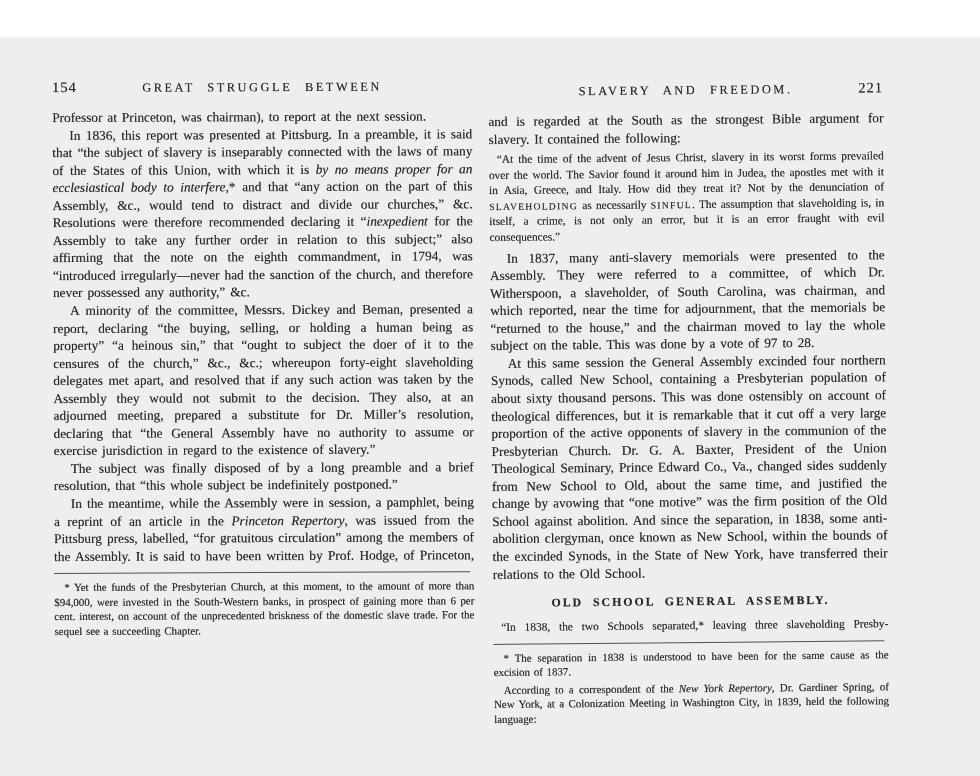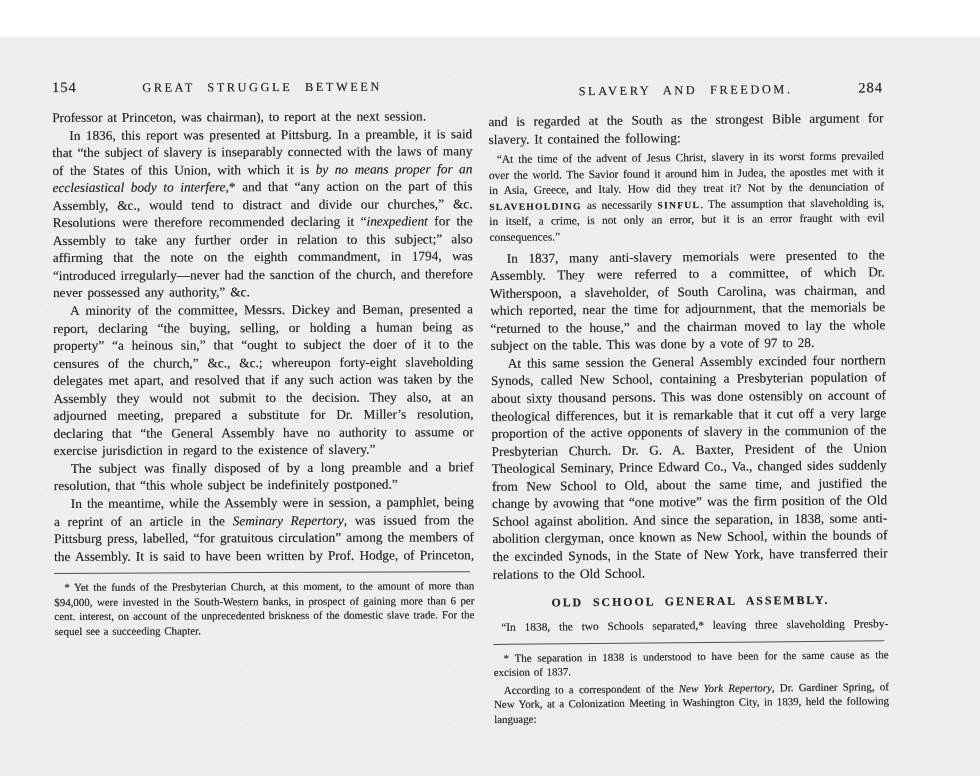--- a/index.html
+++ b/index.html
@@ -28,21 +28,21 @@
   .page.right .pn { text-align: right; }
   .rh-title { flex: 1; text-align: center; font-size: 12.3px; letter-spacing: 2.6px; word-spacing: 7px; }
 
   .body { margin: 0; font-size: 13.3px; line-height: 17.55px; text-align: justify; word-spacing: 1.6px; }
   .ind { text-indent: 17px; }
   .noind { text-indent: 0; }
   .last-fill { text-align-last: justify; }
 
   .quote { margin: 4px 0 4px; font-size: 11.4px; line-height: 15.6px; text-align: justify; text-indent: 8px; word-spacing: 1.2px; }
   .i  { font-style: italic; }
-  .sc { font-size: 0.84em; letter-spacing: 1.3px; font-weight: bold; }
+  .sc { font-size: 0.84em; letter-spacing: 1.3px; }
 
   .section-heading { margin: 13px 0 9px; text-align: center; font-size: 11.8px; letter-spacing: 2px; word-spacing: 5px; }
 
   .fn-rule { border-top: 1px solid #515151; margin: 8px 0 6px; width: 99%; }
   .fn { margin: 0 0 3px; font-size: 10.9px; line-height: 14.5px; text-align: justify; text-indent: 10px; word-spacing: 1px; }
 </style>
 </head>
 <body>
 
 <div class="scan">
@@ -50,30 +50,30 @@
   <div class="page left">
     <div class="running-head">
       <span class="pn">154</span>
       <span class="rh-title">GREAT STRUGGLE BETWEEN</span>
       <span class="pn"></span>
     </div>
     <p class="body noind"><span>Professor at Princeton, was chairman), to report at the next session.</span></p>
     <p class="body ind"><span>In 1836, this report was presented at Pittsburg.  In a preamble, it is said that “the subject of slavery is inseparably connected with the laws of many of the States of this Union, with which it is </span><span class="i">by no means proper for an ecclesiastical body to interfere</span><span>,* and that “any action on the part of this Assembly, &amp;c., would tend to distract and divide our churches,” &amp;c.  Resolutions were therefore recommended declaring it “</span><span class="i">inexpedient</span><span> for the Assembly to take any further order in relation to this subject;” also affirming that the note on the eighth commandment, in 1794, was “introduced irregularly—never had the sanction of the church, and therefore never possessed any authority,” &amp;c.</span></p>
     <p class="body ind"><span>A minority of the committee, Messrs. Dickey and Beman, presented a report, declaring “the buying, selling, or holding a human being as property” “a heinous sin,” that “ought to subject the doer of it to the censures of the church,” &amp;c., &amp;c.; whereupon forty-eight slaveholding delegates met apart, and resolved that if any such action was taken by the Assembly they would not submit to the decision.  They also, at an adjourned meeting, prepared a substitute for Dr. Miller’s resolution, declaring that “the General Assembly have no authority to assume or exercise jurisdiction in regard to the existence of slavery.”</span></p>
     <p class="body ind"><span>The subject was finally disposed of by a long preamble and a brief resolution, that “this whole subject be indefinitely postponed.”</span></p>
-    <p class="body ind last-fill"><span>In the meantime, while the Assembly were in session, a pamphlet, being a reprint of an article in the </span><span class="i">Seminary Repertory</span><span>, was issued from the Pittsburg press, labelled, “for gratuitous circulation” among the members of the Assembly.  It is said to have been written by Prof. Hodge, of Princeton,</span></p>
+    <p class="body ind last-fill"><span>In the meantime, while the Assembly were in session, a pamphlet, being a reprint of an article in the </span><span class="i">Princeton Repertory</span><span>, was issued from the Pittsburg press, labelled, “for gratuitous circulation” among the members of the Assembly.  It is said to have been written by Prof. Hodge, of Princeton,</span></p>
     <div class="fn-rule"></div>
     <p class="fn"><span>* Yet the funds of the Presbyterian Church, at this moment, to the amount of more than $94,000, were invested in the South-Western banks, in prospect of gaining more than 6 per cent. interest, on account of the unprecedented briskness of the domestic slave trade.  For the sequel see a succeeding Chapter.</span></p>
   </div>
 
   <div class="page right">
     <div class="running-head">
       <span class="pn"></span>
       <span class="rh-title">SLAVERY AND FREEDOM.</span>
-      <span class="pn">284</span>
+      <span class="pn">221</span>
     </div>
     <p class="body noind"><span>and is regarded at the South as the strongest Bible argument for slavery.  It contained the following:</span></p>
     <p class="quote"><span>“At the time of the advent of Jesus Christ, slavery in its worst forms prevailed over the world.  The Savior found it around him in Judea, the apostles met with it in Asia, Greece, and Italy.  How did they treat it?  Not by the denunciation of </span><span class="sc">SLAVEHOLDING</span><span> as necessarily </span><span class="sc">SINFUL</span><span>.  The assumption that slaveholding is, in itself, a crime, is not only an error, but it is an error fraught with evil consequences.”</span></p>
     <p class="body ind"><span>In 1837, many anti-slavery memorials were presented to the Assembly.  They were referred to a committee, of which Dr. Witherspoon, a slaveholder, of South Carolina, was chairman, and which reported, near the time for adjournment, that the memorials be “returned to the house,” and the chairman moved to lay the whole subject on the table.  This was done by a vote of 97 to 28.</span></p>
     <p class="body ind"><span>At this same session the General Assembly excinded four northern Synods, called New School, containing a Presbyterian population of about sixty thousand persons.  This was done ostensibly on account of theological differences, but it is remarkable that it cut off a very large proportion of the active opponents of slavery in the communion of the Presbyterian Church.  Dr. G. A. Baxter, President of the Union Theological Seminary, Prince Edward Co., Va., changed sides suddenly from New School to Old, about the same time, and justified the change by avowing that “one motive” was the firm position of the Old School against abolition.  And since the separation, in 1838, some anti-abolition clergyman, once known as New School, within the bounds of the excinded Synods, in the State of New York, have transferred their relations to the Old School.</span></p>
     <h2 class="section-heading">OLD SCHOOL GENERAL ASSEMBLY.</h2>
     <p class="quote last-fill"><span>“In 1838, the two Schools separated,* leaving three slaveholding Presby-</span></p>
     <div class="fn-rule"></div>
     <p class="fn"><span>* The separation in 1838 is understood to have been for the same cause as the excision of 1837.</span></p>
     <p class="fn"><span>According to a correspondent of the </span><span class="i">New York Repertory</span><span>, Dr. Gardiner Spring, of New York, at a Colonization Meeting in Washington City, in 1839, held the following language:</span></p>

